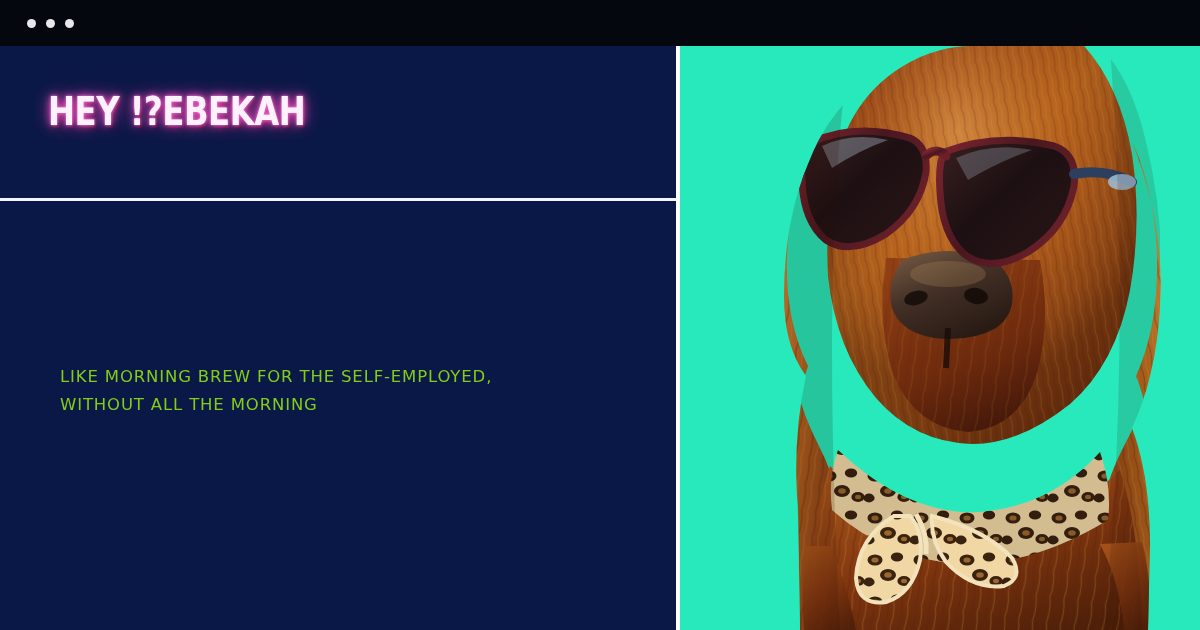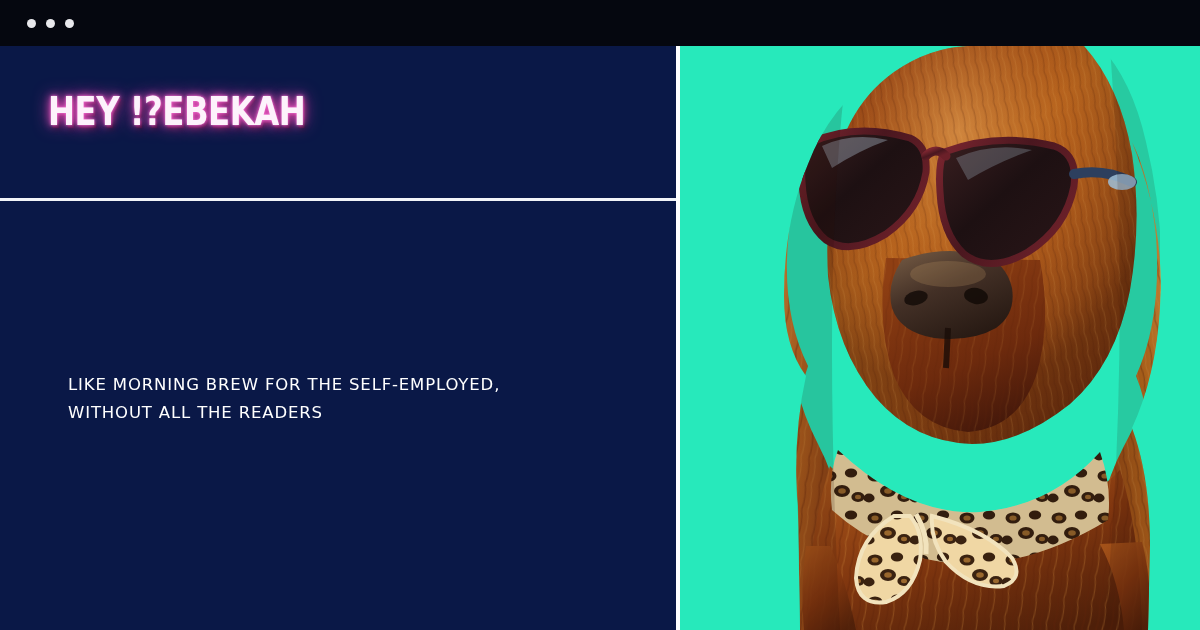--- a/index.html
+++ b/index.html
@@ -97,23 +97,23 @@
     position: absolute;
     left: 0;
     top: 155px;
     width: 676px;
     height: 429px;
   }
   .subhead {
     position: absolute;
     left: 60px;
     top: 162px;
-    margin: 8px;
+    margin: 0;
     width: 560px;
-    color: #ffffff;
+    color: #84cc16;
     font-family: "DejaVu Sans", sans-serif;
     font-size: 16.5px;
     line-height: 28px;
     letter-spacing: 0.85px;
     font-weight: 400;
   }
   .subhead .line { display: block; white-space: nowrap; }
 
   
   .seam {
@@ -161,21 +161,21 @@
 
       <div class="headline-zone">
         <h1 class="headline">HEY !?EBEKAH</h1>
       </div>
 
       <div class="divider"></div>
 
       <div class="subhead-zone">
         <p class="subhead">
           <span class="line">LIKE MORNING BREW FOR THE SELF-EMPLOYED,</span>
-          <span class="line">WITHOUT ALL THE READERS</span>
+          <span class="line">WITHOUT ALL THE MORNING</span>
         </p>
       </div>
 
     </div>
 
     <div class="seam"></div>
 
     <div class="right-panel">
       <div class="dog">
         <svg viewBox="0 0 520 584" xmlns="http://www.w3.org/2000/svg" aria-hidden="true">

